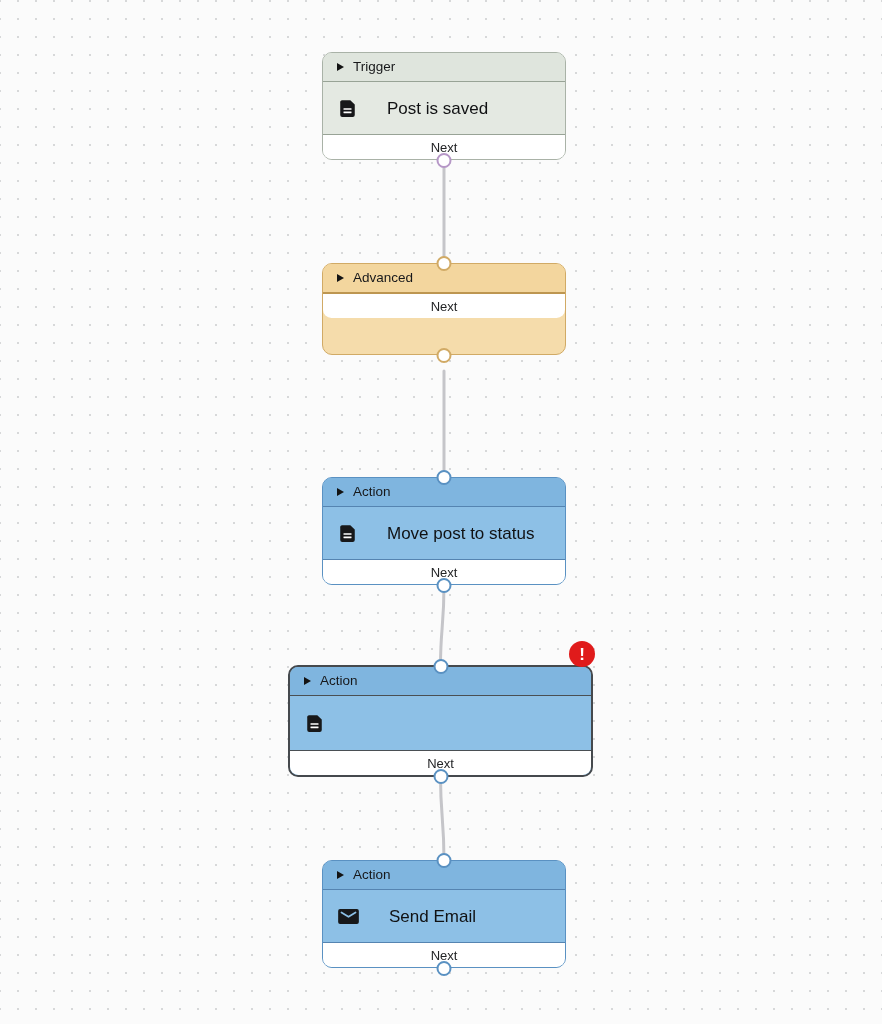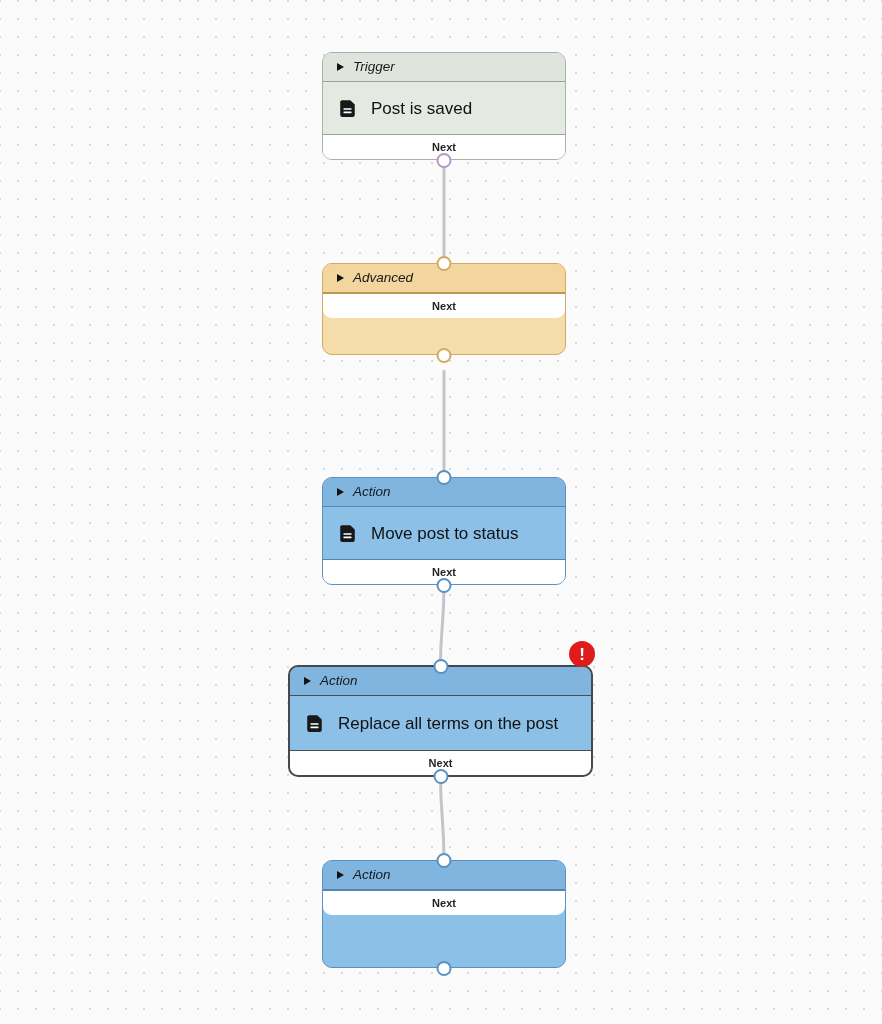--- a/index.html
+++ b/index.html
@@ -23,40 +23,39 @@
     background:var(--body);
     border:1.5px solid var(--border);
     border-radius:10px;
   }
   .node--selected{border-width:2px;}
   .node__header{
     flex:0 0 28px; display:flex; align-items:center; gap:9px;
     padding:0 14px; background:var(--header);
     border-bottom:1px solid var(--sep);
     border-radius:8.5px 8.5px 0 0;
-    font-style:italic;
   }
   .tri{
     width:0; height:0; flex:0 0 auto;
     border-top:4.5px solid transparent; border-bottom:4.5px solid transparent;
     border-left:7.5px solid #131313;
   }
   .cat{font-size:13.5px; color:#17181a; line-height:1;}
   .node__body{
-    flex:1 1 auto; display:flex; align-items:center; gap:13px;
+    flex:1 1 auto; display:flex; align-items:center; gap:29px;
     padding:0 14px; background:var(--body);
   }
   .nicon{flex:0 0 auto; display:flex; align-items:center;}
   .title{font-size:17px; color:#101113; line-height:1; white-space:nowrap;}
   .node__footer{
     flex:0 0 24px; display:flex; align-items:center; justify-content:center;
     background:#ffffff; border-top:1px solid var(--sep);
     border-radius:0 0 8.5px 8.5px;
   }
-  .next{font-size:11px; font-weight:700; color:#232426; line-height:1;}
+  .next{font-size:13px; font-weight:400; color:#232426; line-height:1;}
 
   .port{
     position:absolute; left:50%; transform:translateX(-50%);
     width:15px; height:15px; box-sizing:border-box;
     background:#fff; border:2px solid var(--port); border-radius:50%;
     z-index:3;
   }
   .port--top{top:-8.5px;}
   .port--bottom{bottom:-8.5px;}
 
@@ -143,34 +142,41 @@
       <span class="cat">Action</span>
     </div>
     <div class="node__body">
       <span class="nicon">
         <svg viewBox="0 0 24 24" width="21" height="21">
             <path fill="#17181a" d="M6 2.5h9.2L20.3 7.3V19.5a2.3 2.3 0 0 1-2.3 2.3H6a2.3 2.3 0 0 1-2.3-2.3v-14A2.3 2.3 0 0 1 6 2.5z"></path>
             <rect x="7.4" y="11.6" width="9.2" height="1.9" rx="0.4" fill="#fff"></rect>
             <rect x="7.4" y="15.4" width="9.2" height="1.9" rx="0.4" fill="#fff"></rect>
           </svg>
       </span>
-      <span class="title">Replace all terms on the post</span>
     </div>
     <div class="node__footer">
       <span class="next">Next</span>
     </div>
     <span class="port port--top"></span>
     <span class="port port--bottom"></span>
   </div>
 
   <div class="node" style="left: 322px; top: 860px; width: 244px; height: 108px; --header: #7fb5df; --body: #8dc0e6; --border: #5a91c2; --sep: #5584b1; --port: #5a91c2;">
     <div class="node__header">
       <span class="tri"></span>
       <span class="cat">Action</span>
     </div>
+    <div class="node__body">
+      <span class="nicon">
+        <svg viewBox="0 0 24 24" width="23" height="23">
+            <path fill="#17181a" d="M20.8 4.2H3.2a2 2 0 0 0-2 2v11.6a2 2 0 0 0 2 2h17.6a2 2 0 0 0 2-2V6.2a2 2 0 0 0-2-2zm-1 4.4-7.3 4.5a1 1 0 0 1-1 0L4.2 8.6a.9.9 0 1 1 .95-1.53L12 11.2l6.85-4.13a.9.9 0 1 1 .95 1.53z"></path>
+          </svg>
+      </span>
+      <span class="title">Send Email</span>
+    </div>
     <div class="node__footer">
       <span class="next">Next</span>
     </div>
     <span class="port port--top"></span>
     <span class="port port--bottom"></span>
   </div>
 
 </div>
 
 </body></html>

